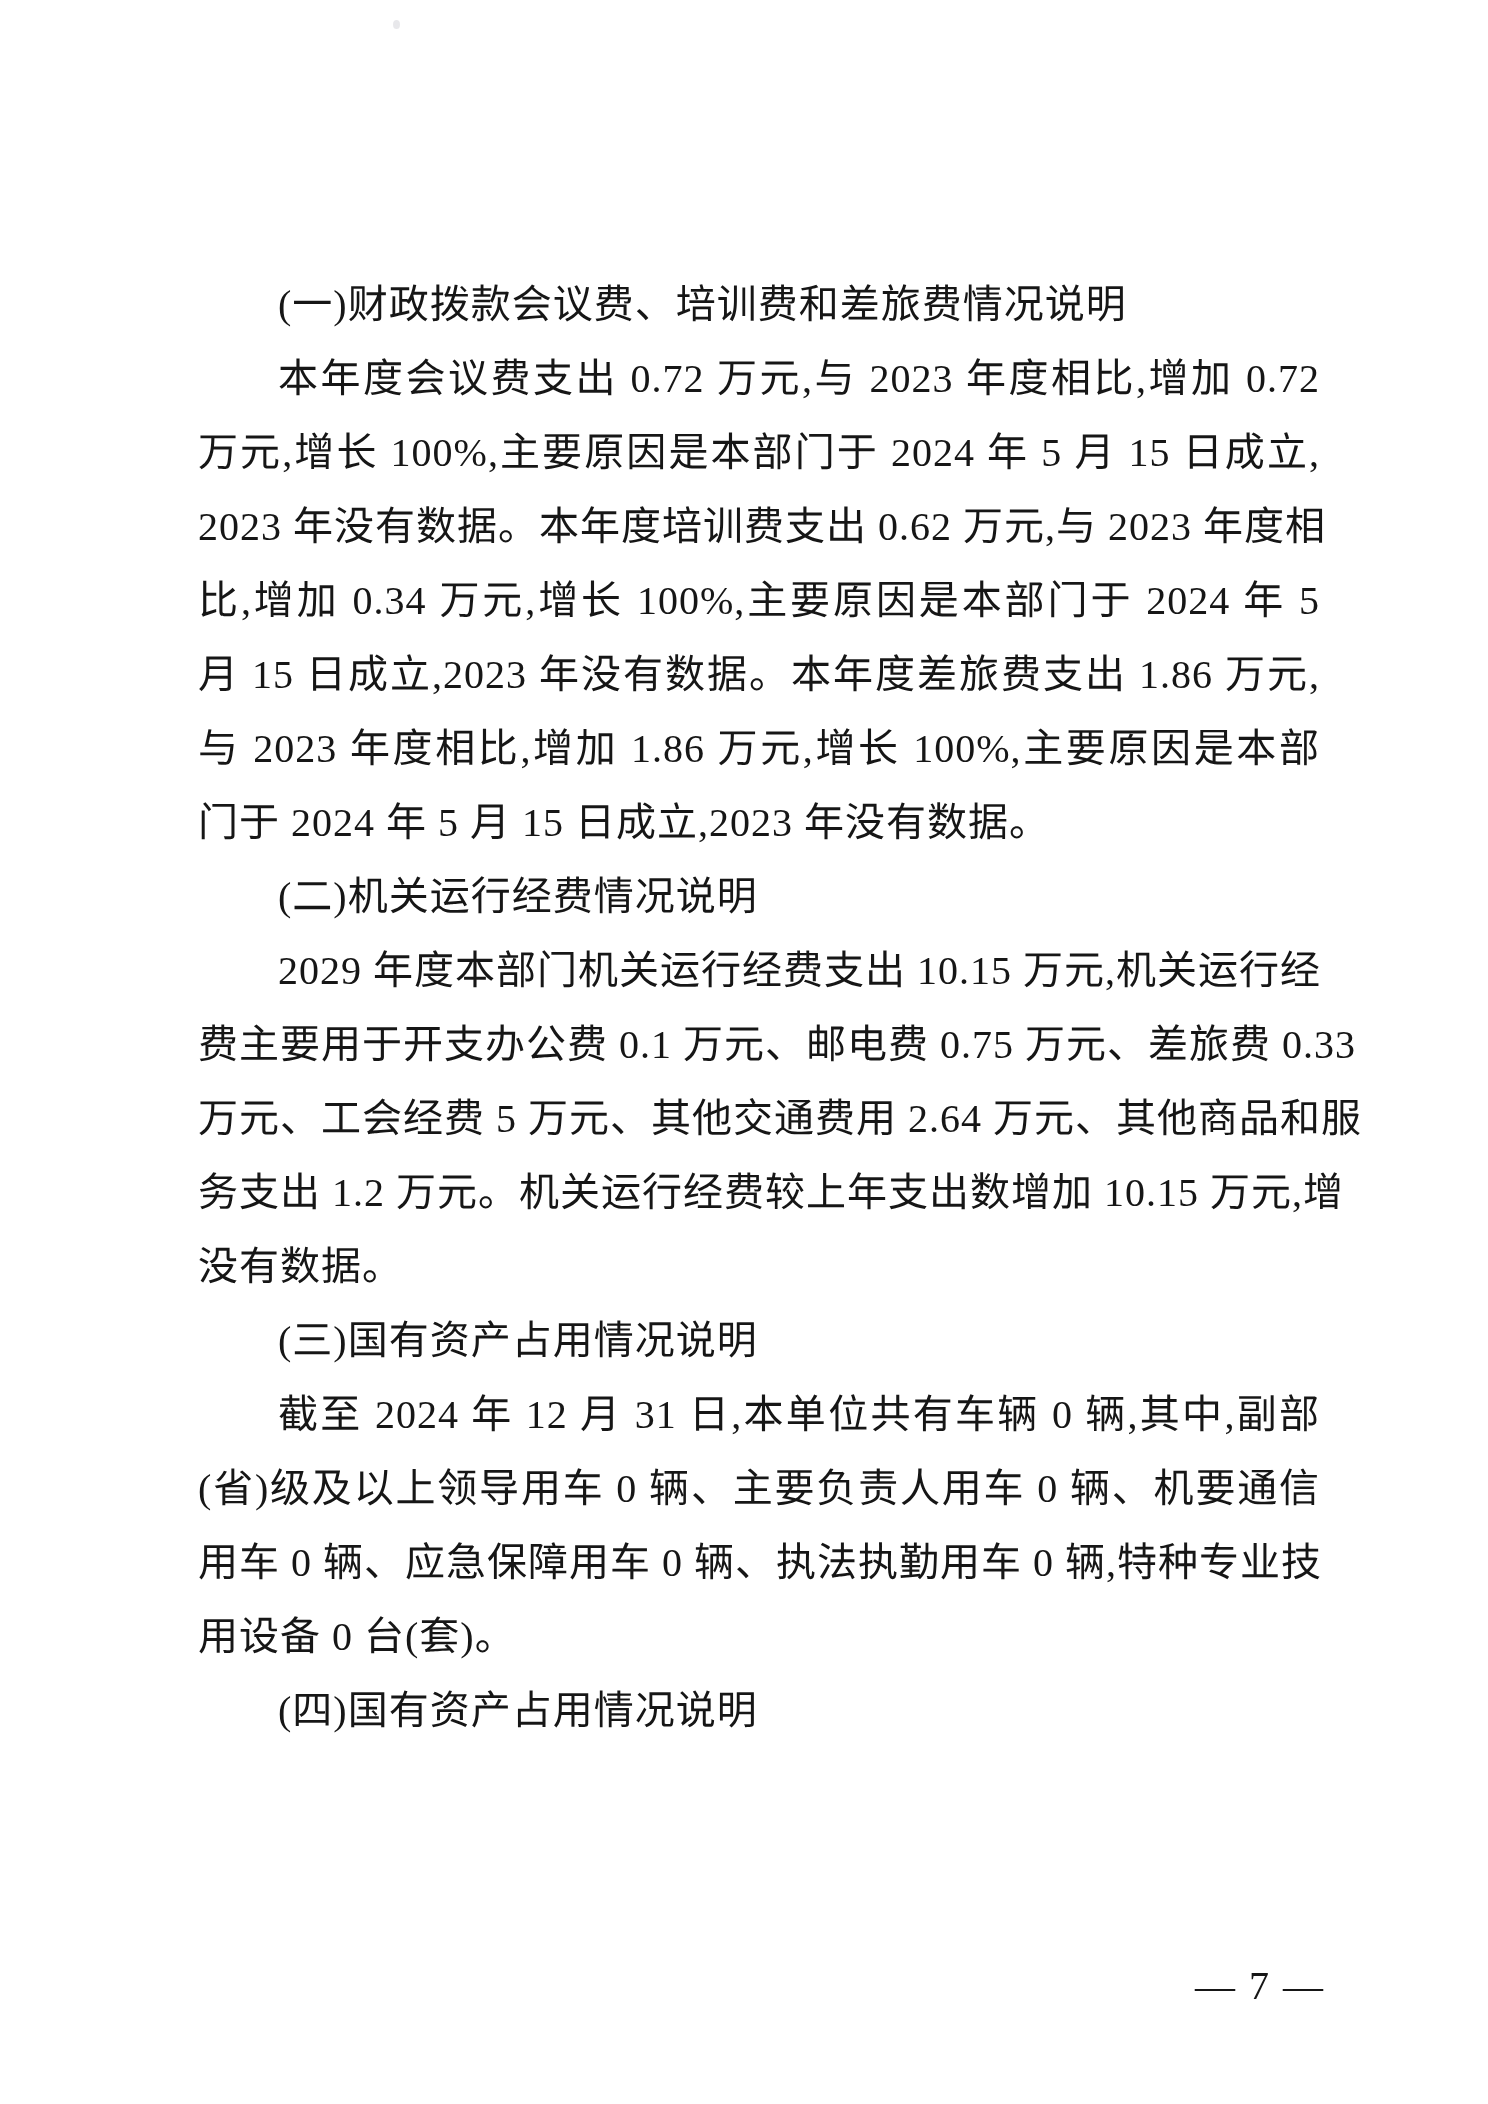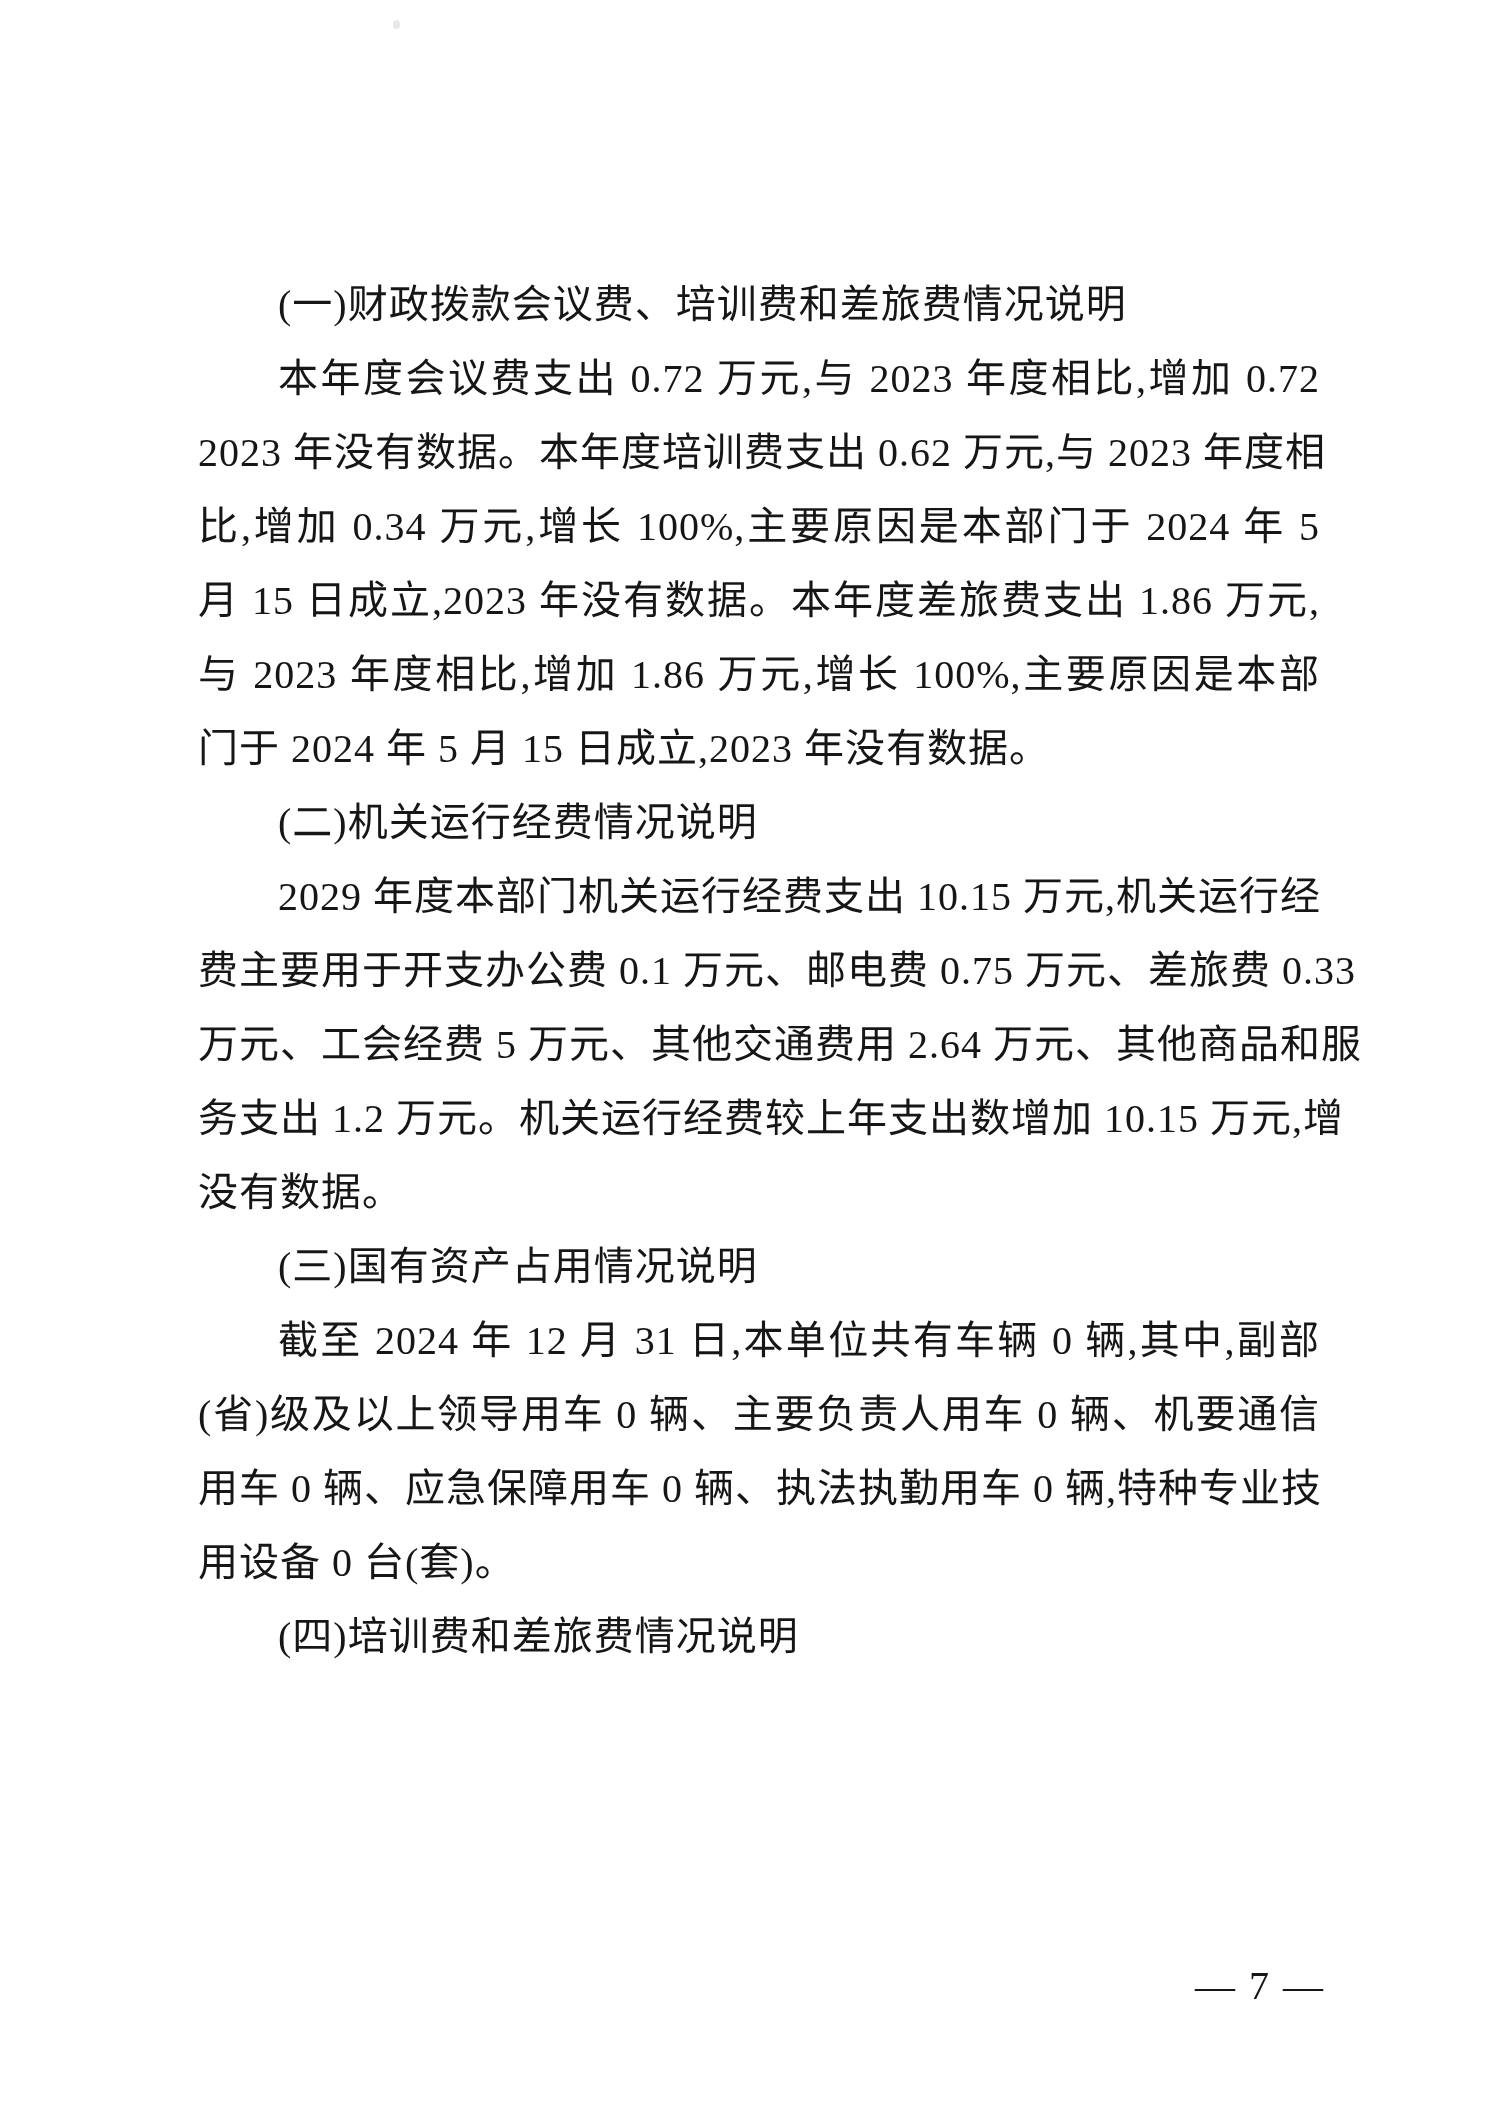--- a/index.html
+++ b/index.html
@@ -68,36 +68,37 @@
 </style>
 </head>
 <body>
 
 <div class="page">
   <div class="scan-artifact"></div>
 
   <div class="text-block">
     <div class="line heading">(一)财政拨款会议费、培训费和差旅费情况说明</div>
     <div class="line first">本年度会议费支出 0.72 万元,与 2023 年度相比,增加 0.72</div>
+    <div class="line">万元,增长 100%,主要原因是本部门于 2024 年 5 月 15 日成立,</div>
     <div class="line">2023 年没有数据。本年度培训费支出 0.62 万元,与 2023 年度相</div>
     <div class="line">比,增加 0.34 万元,增长 100%,主要原因是本部门于 2024 年 5</div>
     <div class="line">月 15 日成立,2023 年没有数据。本年度差旅费支出 1.86 万元,</div>
     <div class="line">与 2023 年度相比,增加 1.86 万元,增长 100%,主要原因是本部</div>
     <div class="line end">门于 2024 年 5 月 15 日成立,2023 年没有数据。</div>
 
     <div class="line heading">(二)机关运行经费情况说明</div>
     <div class="line first">2029 年度本部门机关运行经费支出 10.15 万元,机关运行经</div>
     <div class="line">费主要用于开支办公费 0.1 万元、邮电费 0.75 万元、差旅费 0.33</div>
     <div class="line">万元、工会经费 5 万元、其他交通费用 2.64 万元、其他商品和服</div>
     <div class="line">务支出 1.2 万元。机关运行经费较上年支出数增加 10.15 万元,增</div>
     <div class="line end">没有数据。</div>
 
     <div class="line heading">(三)国有资产占用情况说明</div>
     <div class="line first">截至 2024 年 12 月 31 日,本单位共有车辆 0 辆,其中,副部</div>
     <div class="line">(省)级及以上领导用车 0 辆、主要负责人用车 0 辆、机要通信</div>
     <div class="line">用车 0 辆、应急保障用车 0 辆、执法执勤用车 0 辆,特种专业技</div>
     <div class="line end">用设备 0 台(套)。</div>
 
-    <div class="line heading">(四)培训费和差旅费情况说明</div>
+    <div class="line heading">(四)国有资产占用情况说明</div>
   </div>
 
   <div class="page-number">— 7 —</div>
 </div>
 
 </body></html>

